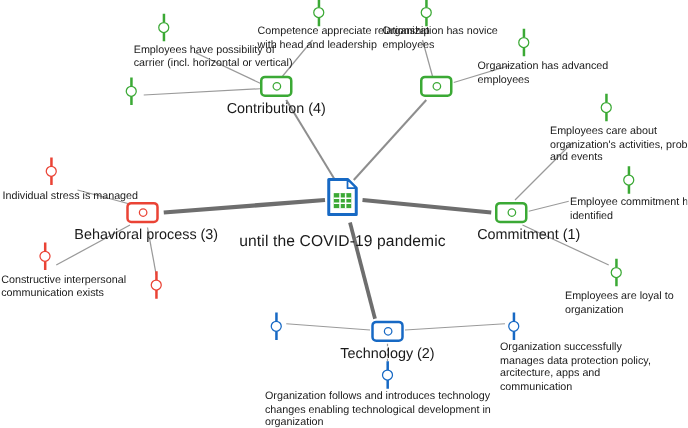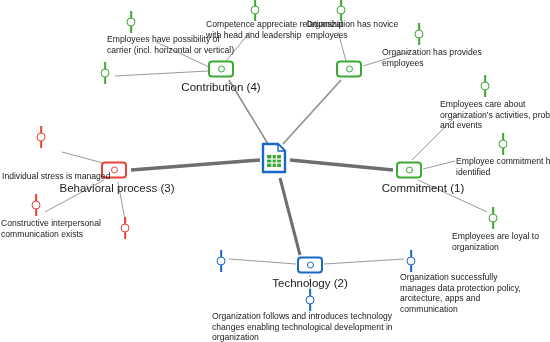--- a/index.html
+++ b/index.html
@@ -164,20 +164,21 @@
       <path d="M17 2 L24 9 H17 Z" fill="#ffffff" stroke="#1769c4" stroke-width="1.4" stroke-linejoin="round"></path>
       <rect x="6" y="13" width="14" height="12" fill="#3ba935"></rect>
       <g stroke="#ffffff" stroke-width="1.2">
         <line x1="6" y1="17" x2="20" y2="17"></line>
         <line x1="6" y1="21" x2="20" y2="21"></line>
         <line x1="11" y1="13" x2="11" y2="25"></line>
         <line x1="15.5" y1="13" x2="15.5" y2="25"></line>
       </g>
     </svg>
   </div>
+  <div class="center-label" style="left:274px; top:186px;">until the COVID-19 pandemic</div>
 
   <div class="branch" style="left:221px; top:69px;">
     <span class="dot"></span>
   </div>
   <div class="branch-label" style="left:221px; top:81px;">Contribution (4)</div>
 
   <div class="leaf" style="left:131px; top:22px;">
     <span class="stem-top"></span>
     <span class="ring"></span>
     <span class="stem-bot"></span>
@@ -209,21 +210,21 @@
     <span class="stem-bot"></span>
   </div>
   <div class="leaf-label" style="left:306px; top:19px; width:130px;">Organization has novice
 employees</div>
 
   <div class="leaf" style="left:419px; top:34px;">
     <span class="stem-top"></span>
     <span class="ring"></span>
     <span class="stem-bot"></span>
   </div>
-  <div class="leaf-label" style="left:382px; top:47px; width:130px;">Organization has provides
+  <div class="leaf-label" style="left:382px; top:47px; width:130px;">Organization has advanced
 employees</div>
 
   <div class="branch" style="left:409px; top:170px;">
     <span class="dot"></span>
   </div>
   <div class="branch-label" style="left:423px; top:182px;">Commitment (1)</div>
 
   <div class="leaf" style="left:485px; top:86px;">
     <span class="stem-top"></span>
     <span class="ring"></span>
@@ -252,21 +253,21 @@
   <div class="branch red" style="left:114px; top:170px;">
     <span class="dot"></span>
   </div>
   <div class="branch-label" style="left:117px; top:182px;text-align:right;">Behavioral process (3)</div>
 
   <div class="leaf red" style="left:41px; top:137px;">
     <span class="stem-top"></span>
     <span class="ring"></span>
     <span class="stem-bot"></span>
   </div>
-  <div class="leaf-label" style="left:2px; top:151px; width:160px;margin-top:20px;">Individual stress is managed</div>
+  <div class="leaf-label" style="left:2px; top:151px; width:160px;">Individual stress is managed</div>
 
   <div class="leaf red" style="left:36px; top:205px;">
     <span class="stem-top"></span>
     <span class="ring"></span>
     <span class="stem-bot"></span>
   </div>
   <div class="leaf-label" style="left:1px; top:218px; width:130px;">Constructive interpersonal
 communication exists</div>
 
   <div class="leaf red" style="left:125px; top:228px;">

